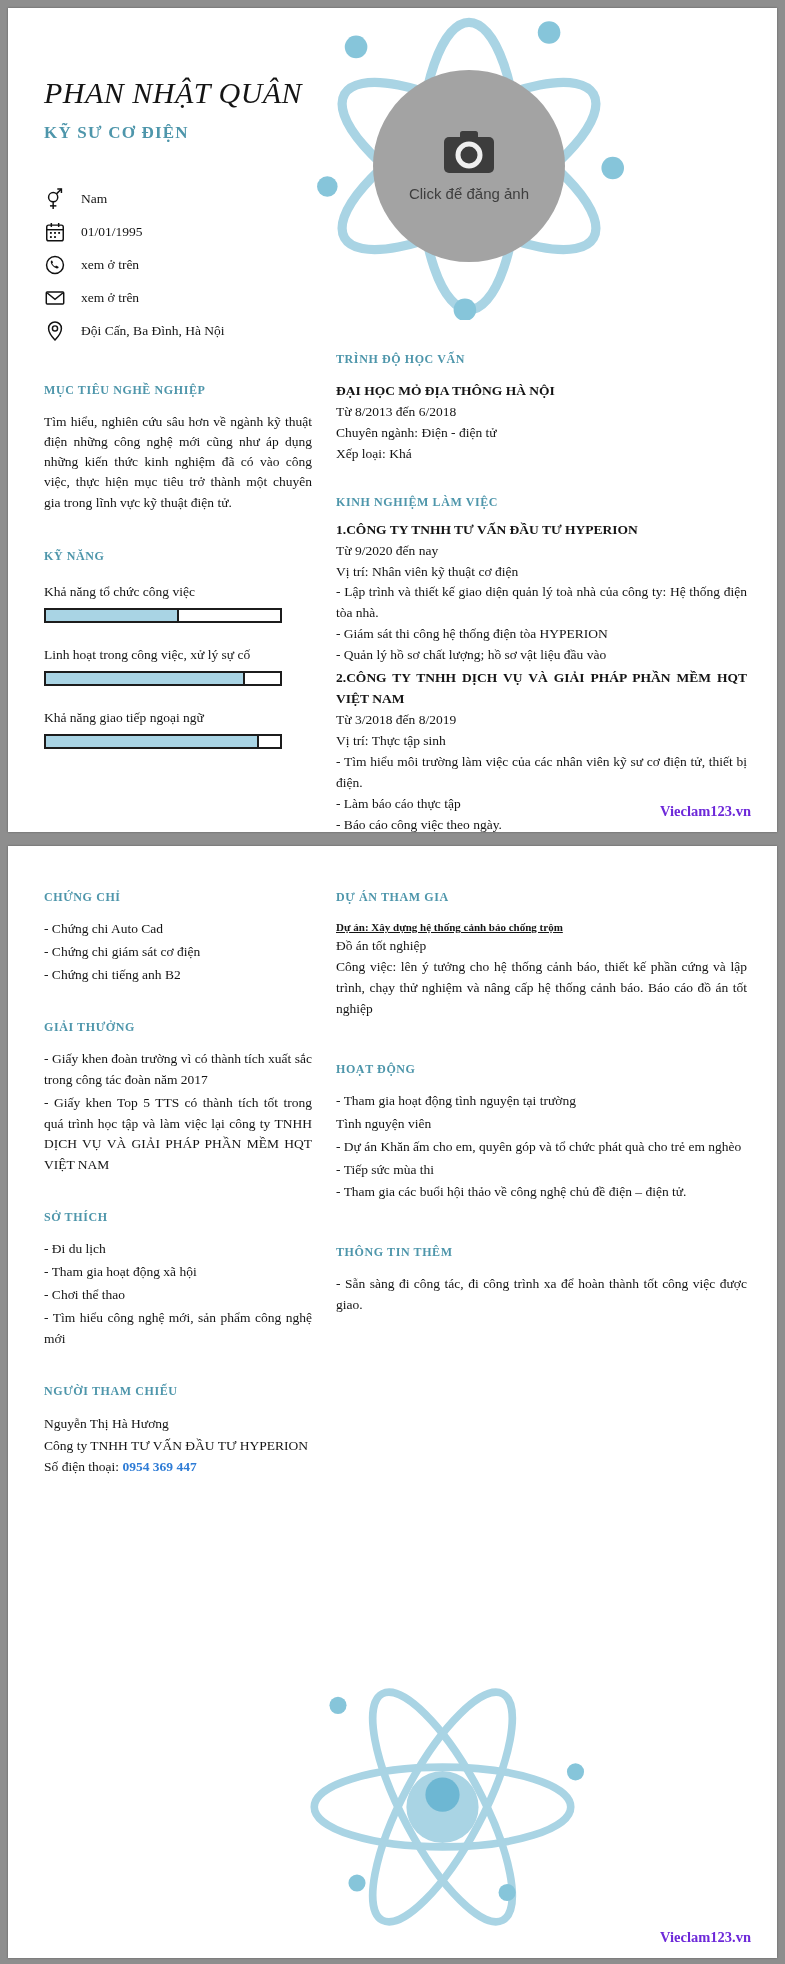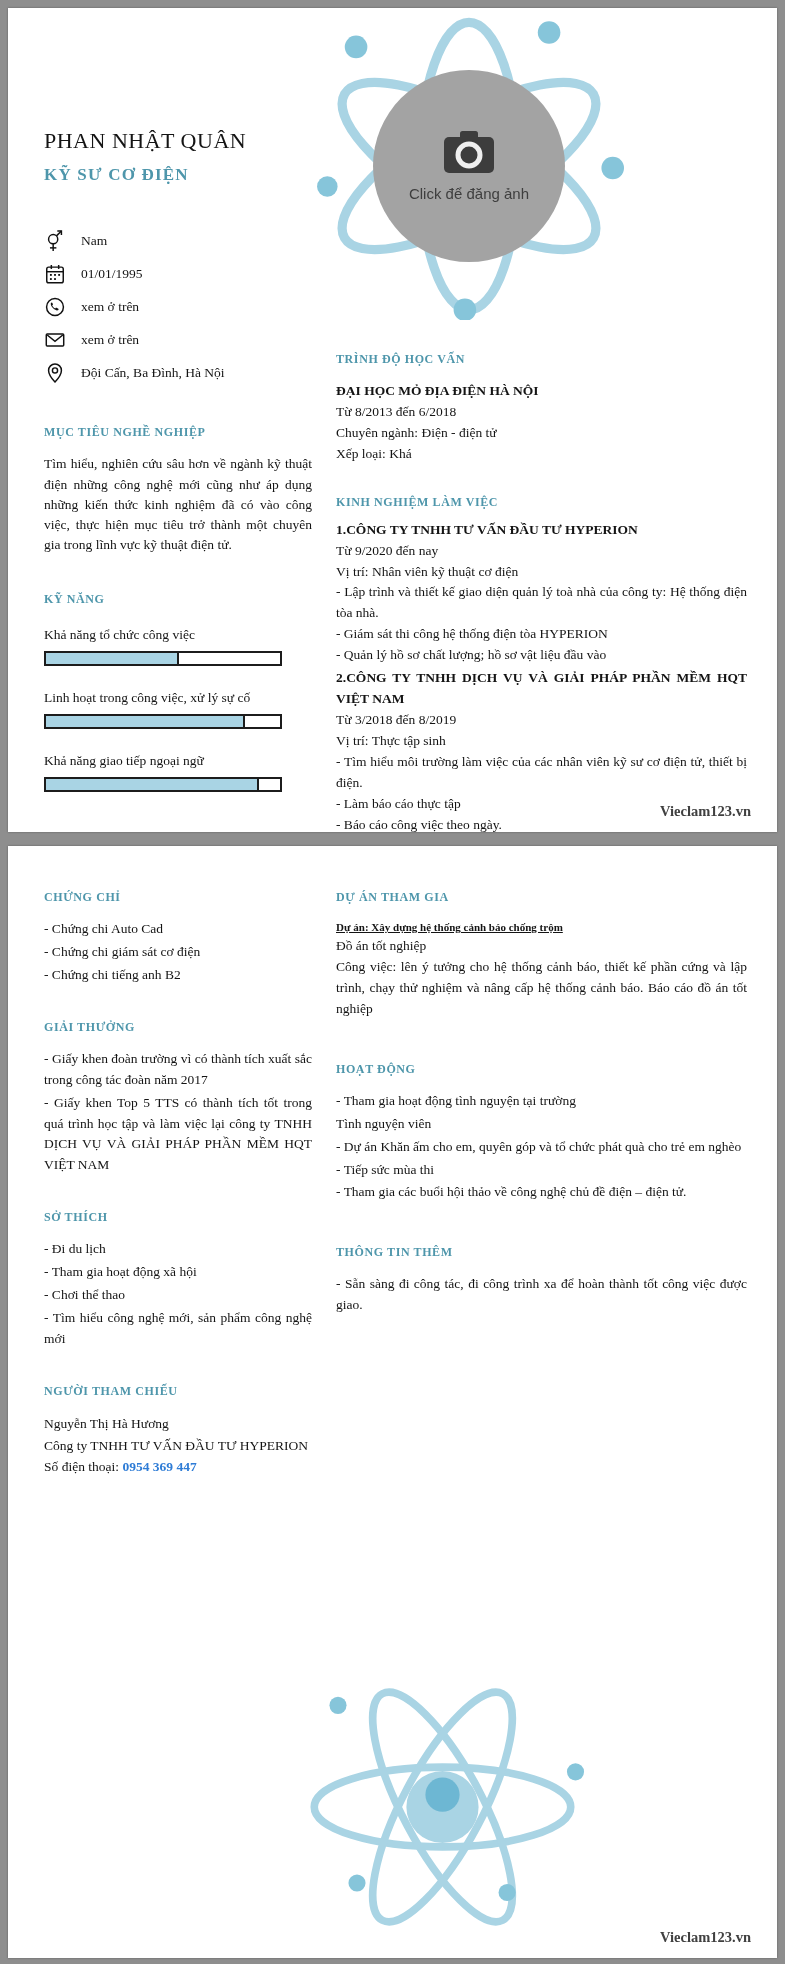--- a/index.html
+++ b/index.html
@@ -17,21 +17,21 @@
     color:#141414;
   }
   .page{position:relative;width:769px;margin:0 8px;background:#fff;box-shadow:0 0 2px rgba(0,0,0,.35);}
   .page-1{height:824px;margin-top:8px;}
   .page-2{height:1112px;margin-top:14px;margin-bottom:6px;}
 
   .cols{display:grid;grid-template-columns:268px 1fr;column-gap:24px;padding:0 30px 0 36px;}
   .col{min-width:0;}
 
   
-  .name{margin-top:120px;font-size:22px;letter-spacing:.5px;line-height:1.15;}
+  .name{margin-top:68px;font-size:30px;letter-spacing:.5px;line-height:1.15;font-style:italic;}
   .cv-title{margin-top:12px;color:var(--accent);font-weight:700;font-size:17px;letter-spacing:1.2px;}
 
   
   .contact{margin-top:44px;}
   .crow{display:flex;align-items:center;margin-bottom:9px;}
   .cicon{width:22px;height:24px;flex:0 0 22px;margin-right:15px;display:flex;align-items:center;justify-content:center;}
   .cicon svg{display:block;}
   .ctext{font-size:13.5px;}
 
   .sec{margin-top:36px;}
@@ -57,21 +57,21 @@
   .atom-1 svg,.atom-2 svg{display:block;width:100%;height:100%;}
 
   .photo-circle{
     position:absolute;top:50%;left:50%;transform:translate(-50%,-50%);
     width:192px;height:192px;border-radius:50%;background:#a3a3a3;
     display:flex;flex-direction:column;align-items:center;justify-content:center;
     cursor:pointer;
   }
   .photo-label{font-family:"Liberation Sans","DejaVu Sans",sans-serif;font-size:15px;color:#3e3e3e;margin-top:12px;}
 
-  .footer-brand{position:absolute;right:26px;bottom:12px;font-size:14.5px;font-weight:700;color:#404040;}
+  .footer-brand{position:absolute;right:26px;bottom:12px;font-size:14.5px;font-weight:700;color:#6d28d9;}
 
   
   .p2-cols{padding-top:44px;}
   .sec2{margin-bottom:34px;}
   .sec2 .li{margin-bottom:2px;}
   .project-title{font-weight:700;text-decoration:underline;font-size:11px;line-height:1.55;}
   .phone{color:var(--link);font-weight:700;cursor:pointer;}
   .ref-line{font-size:13.5px;line-height:1.6;}
 </style>
 </head>
@@ -196,21 +196,21 @@
           <div class="skill-bar">
             <div class="skill-fill" style="width: 91%;"></div>
           </div>
         </div>
       </div>
     </div>
 
     <div class="col p1-right">
       <div>
         <h2 class="sec-h">TRÌNH ĐỘ HỌC VẤN</h2>
-        <div class="line bold">ĐẠI HỌC MỎ ĐỊA ĐIỆN HÀ NỘI</div>
+        <div class="line bold">ĐẠI HỌC MỎ ĐỊA THÔNG HÀ NỘI</div>
         <div class="line">Từ 8/2013 đến 6/2018</div>
         <div class="line">Chuyên ngành: Điện - điện tử</div>
         <div class="line">Xếp loại: Khá</div>
       </div>
 
       <div class="sec" style="margin-top:30px;">
         <h2 class="sec-h" style="margin-bottom:10px;">KINH NGHIỆM LÀM VIỆC</h2>
 
         <div class="job">
           <div class="company">1.CÔNG TY TNHH TƯ VẤN ĐẦU TƯ HYPERION</div>

